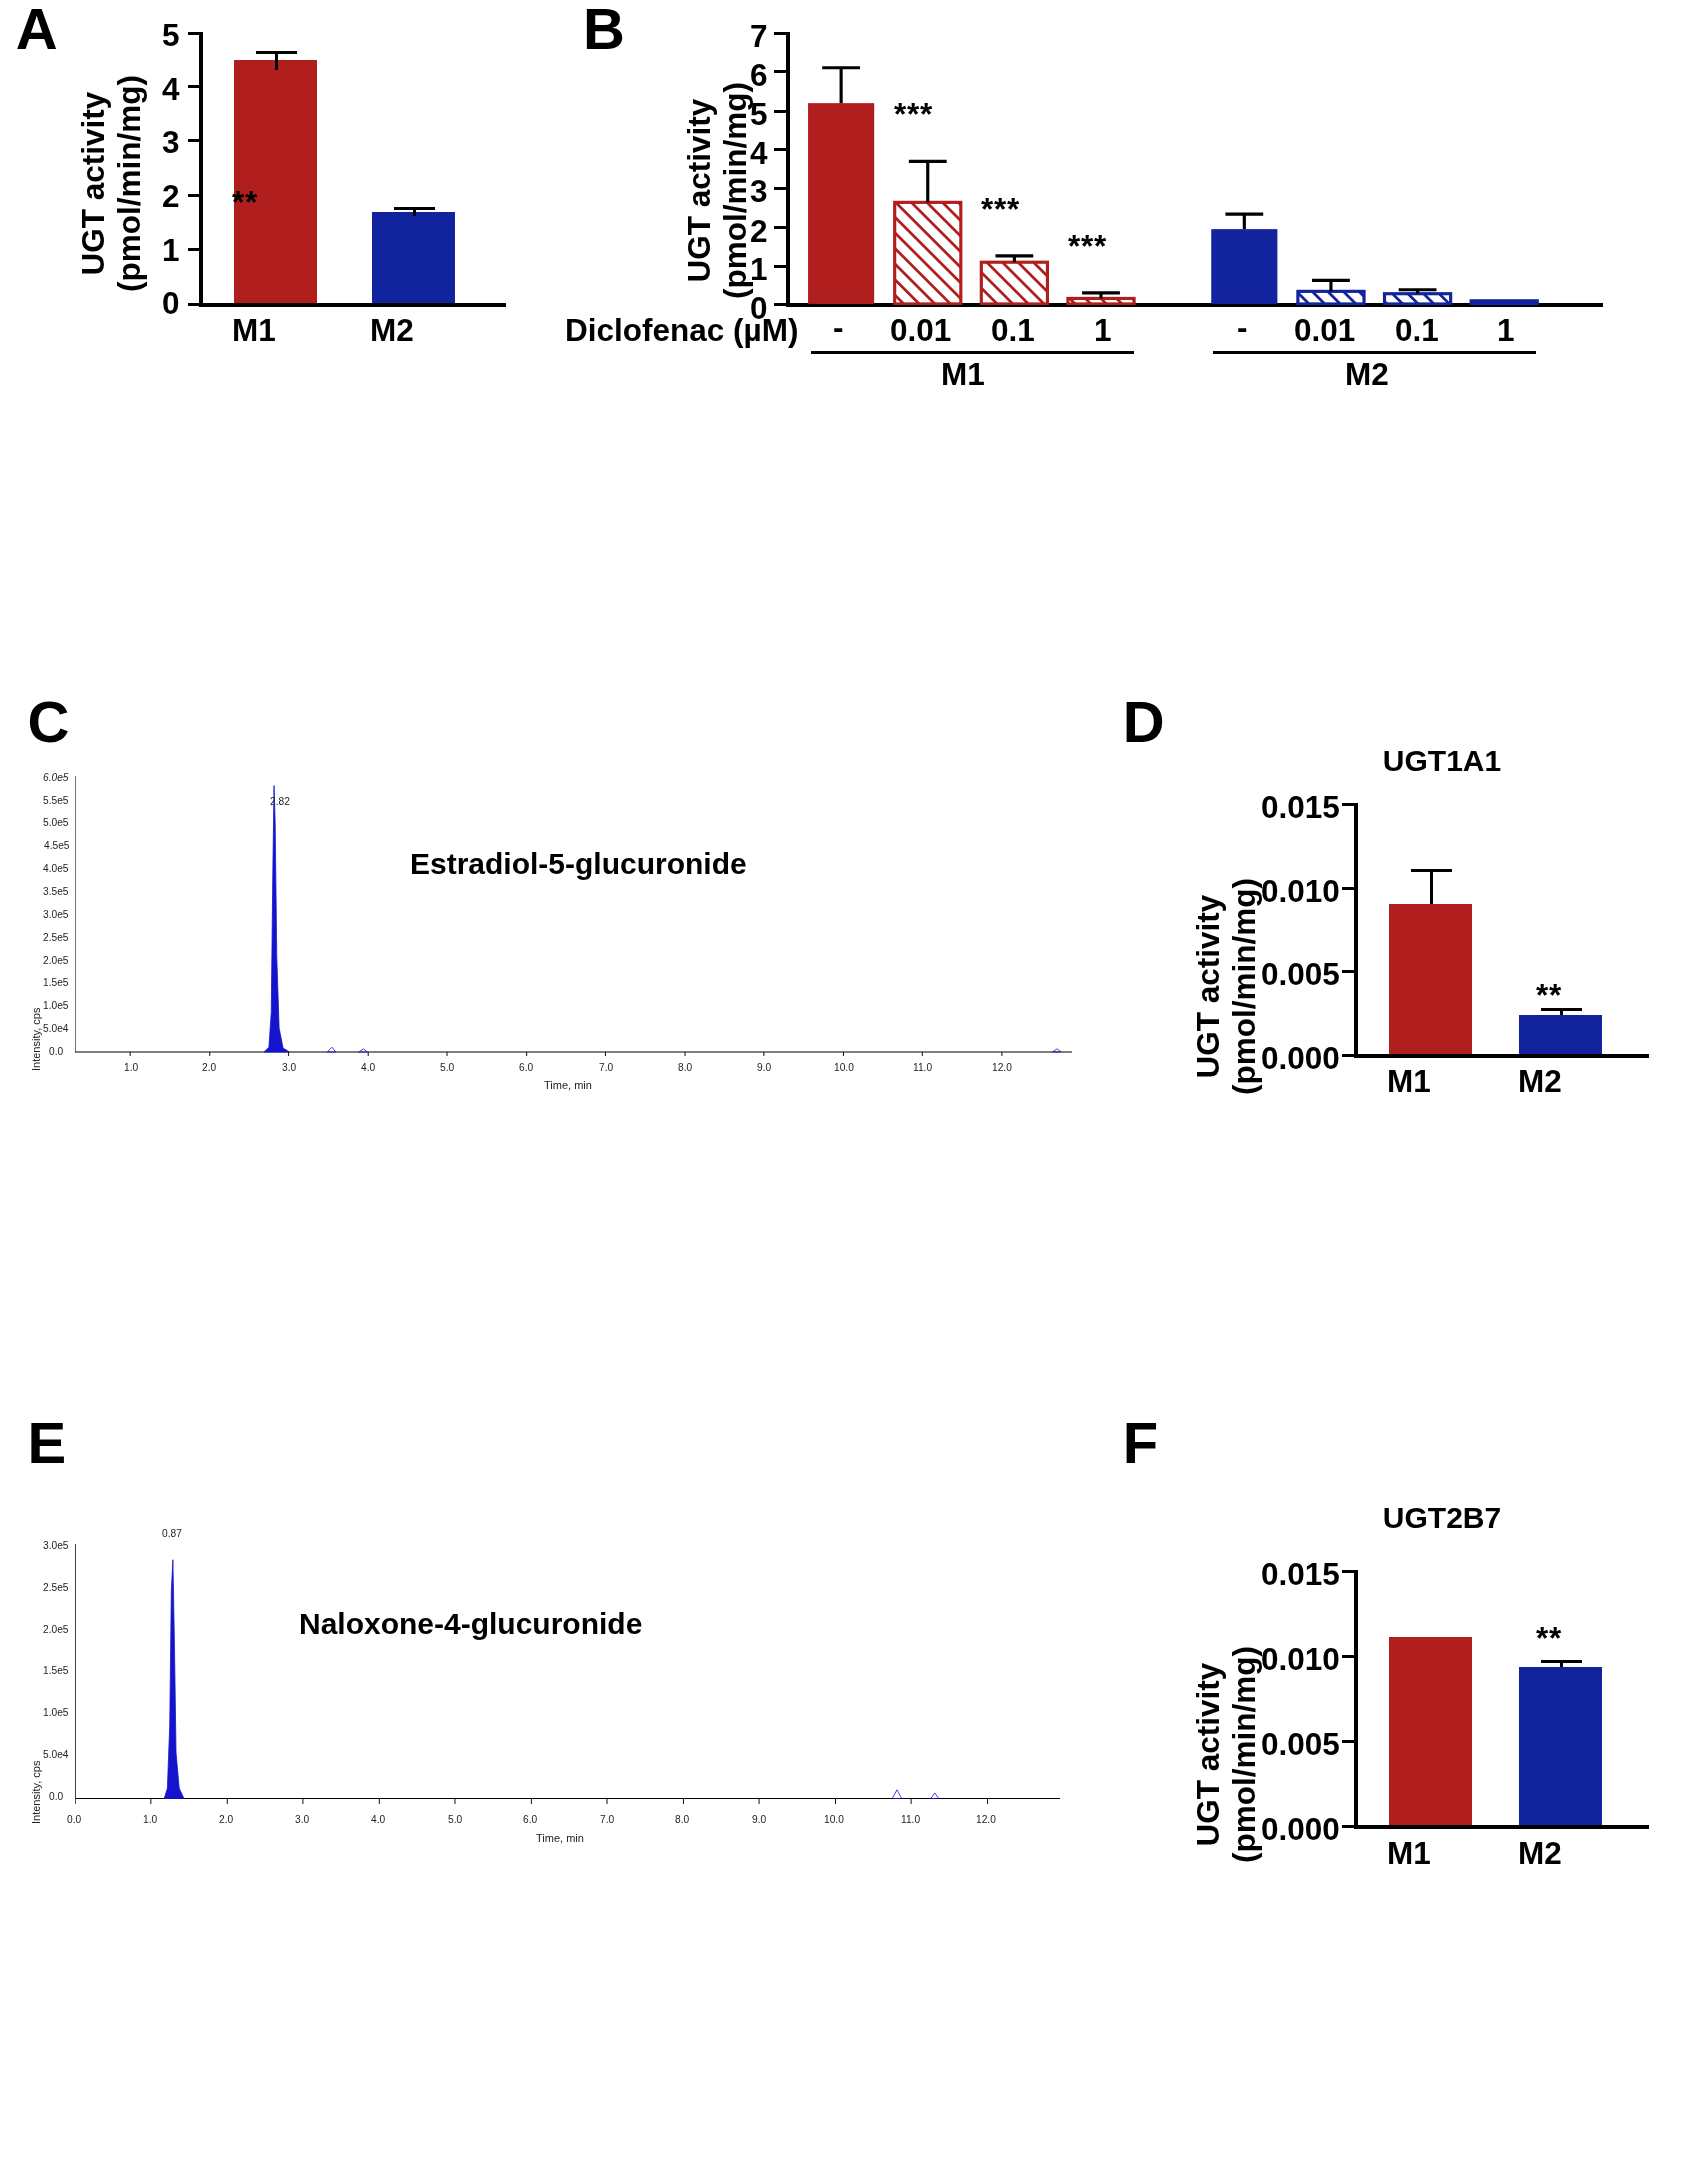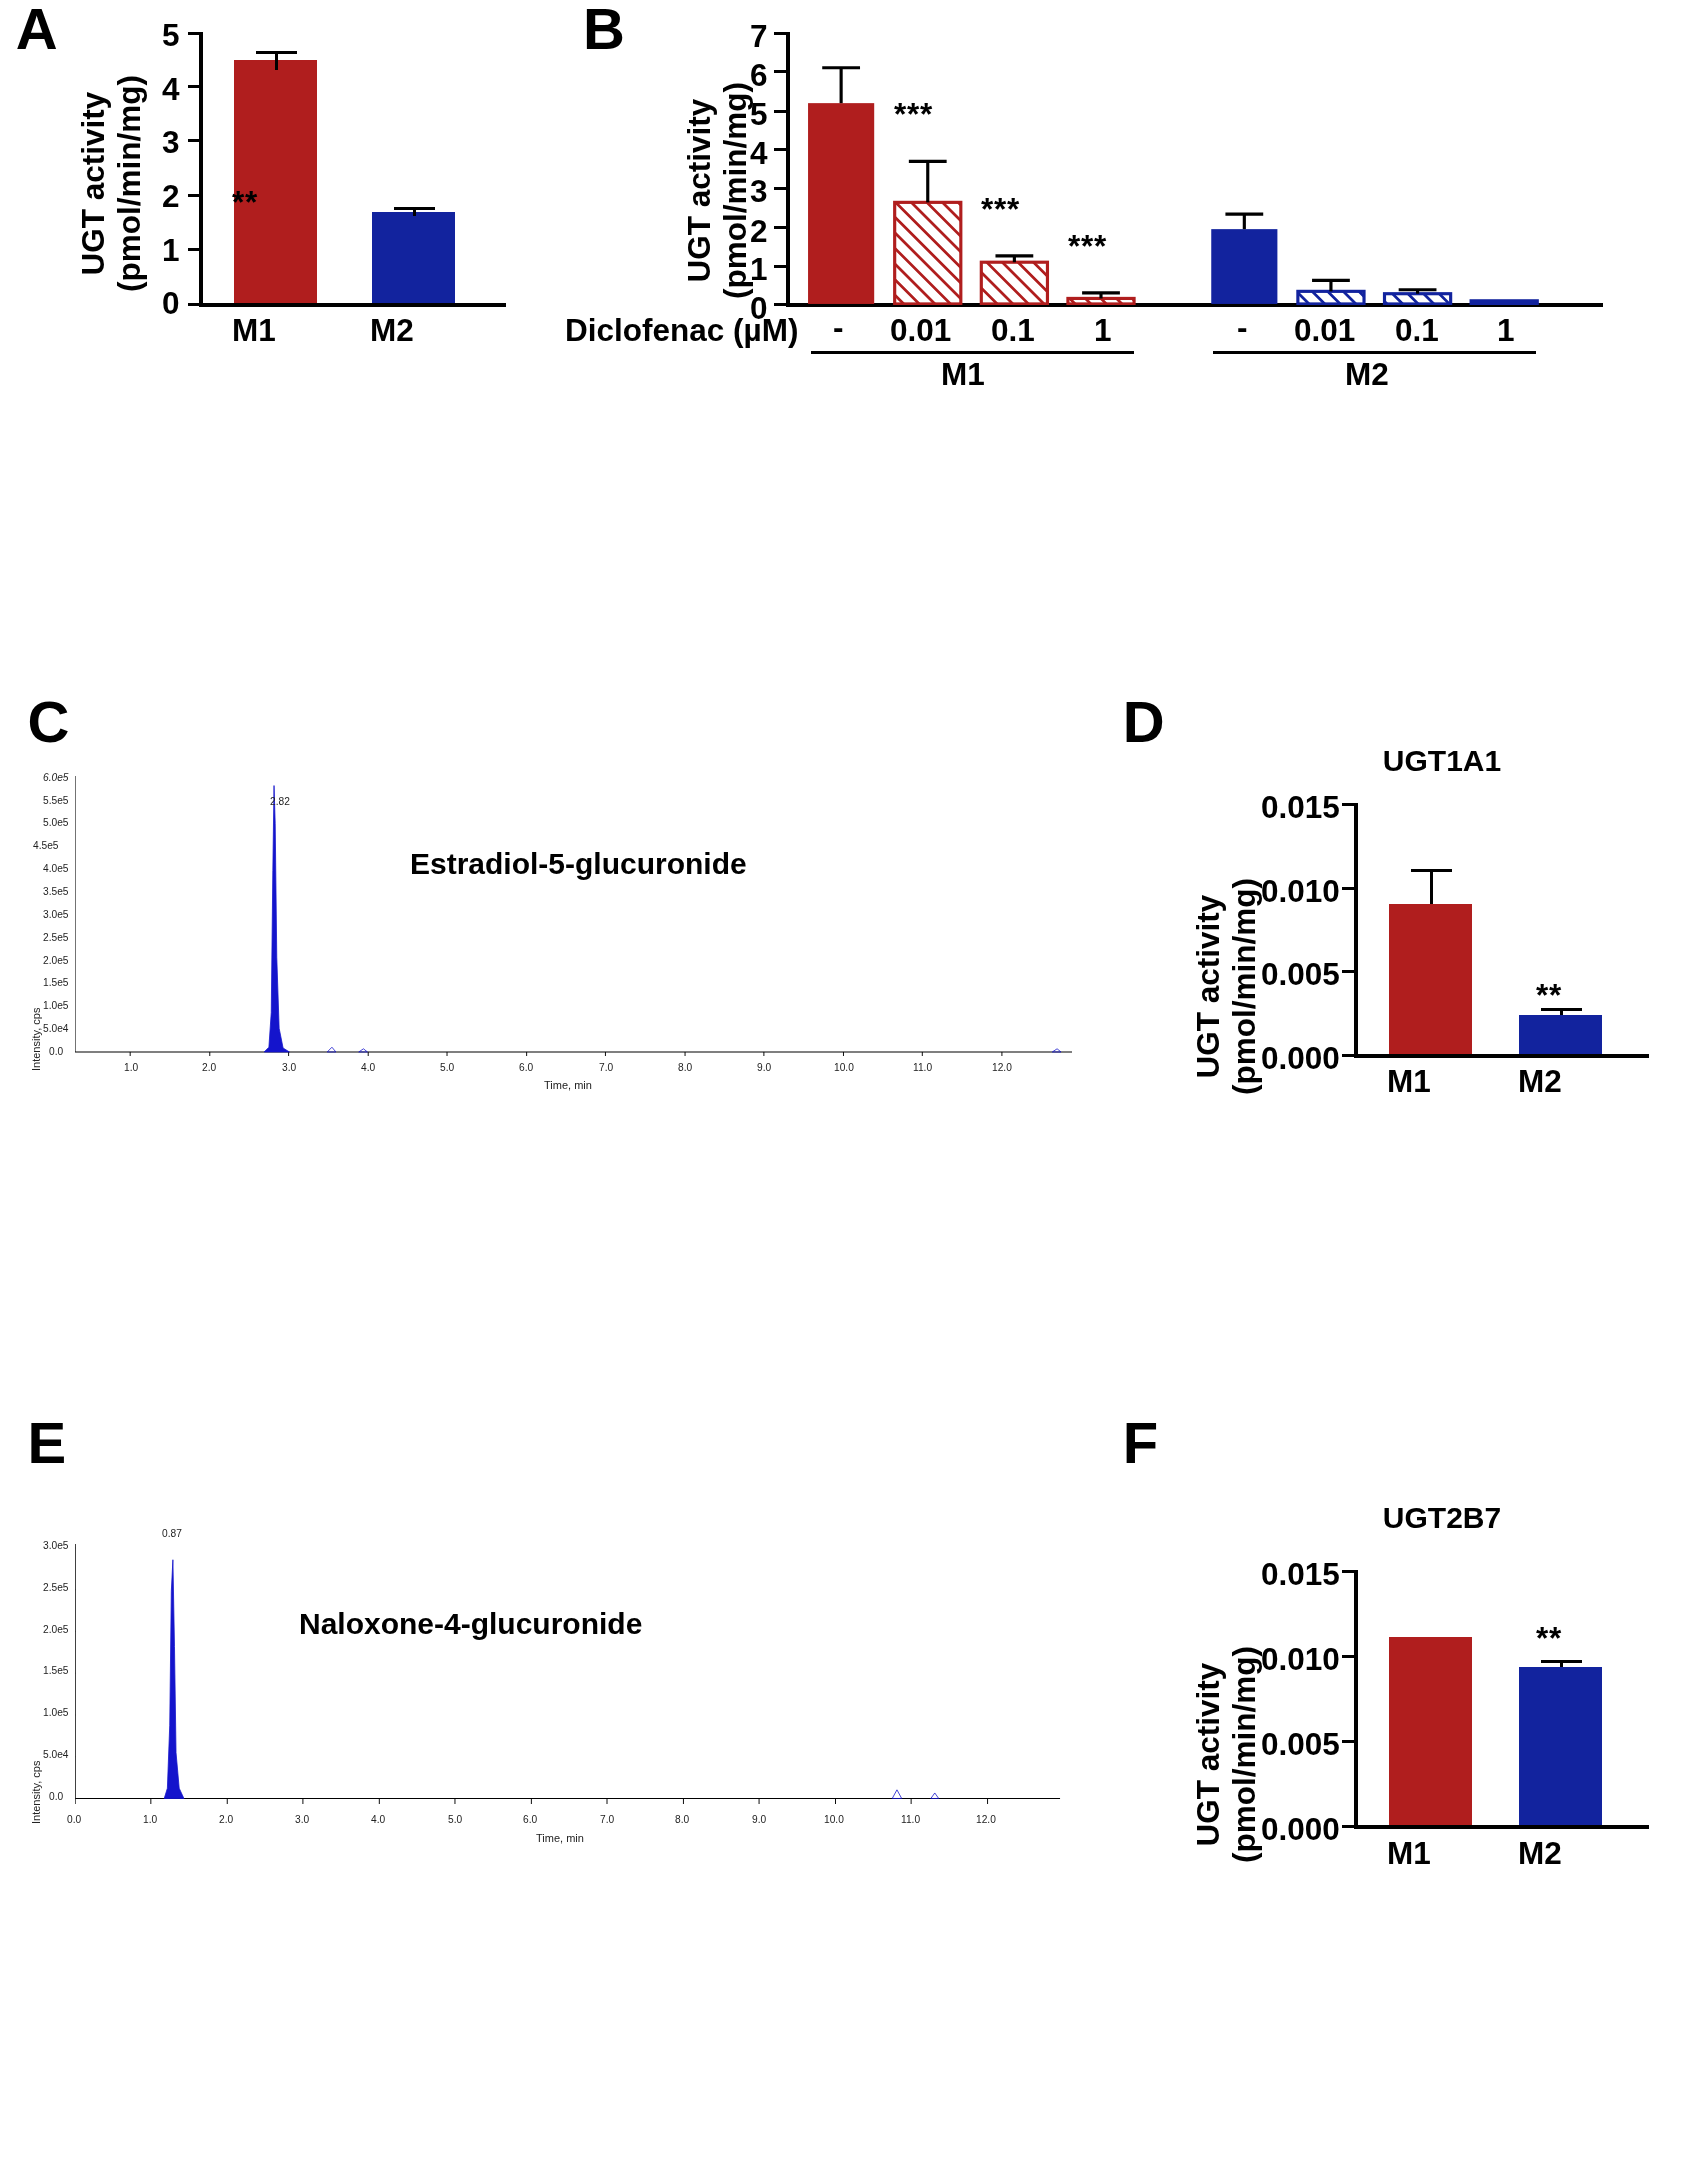--- a/index.html
+++ b/index.html
@@ -163,21 +163,21 @@
 </div>
 
 <div class="panel" id="panelC" style="left:0px;top:693px;width:1103px;height:504px;">
   <div class="panel-letter" style="position:absolute;left:27.6px;top:0px;">C</div>
 
   <div class="vert-title smaller-axis-title" style="position:absolute;left:30px;top:378px;transform:rotate(-90deg);transform-origin:left top;">Intensity, cps</div>
 
   <div class="small-tick" style="position:absolute;left:43px;top:79px;font-style:italic;">6.0e5</div>
   <div class="small-tick" style="position:absolute;left:43px;top:102px;">5.5e5</div>
   <div class="small-tick" style="position:absolute;left:43px;top:124px;">5.0e5</div>
-  <div class="small-tick" style="position:absolute;left:33px;top:147px;">4.5e5</div>
+  <div class="small-tick" style="position:absolute;left:44px;top:147px;">4.5e5</div>
   <div class="small-tick" style="position:absolute;left:43px;top:170px;">4.0e5</div>
   <div class="small-tick" style="position:absolute;left:43px;top:193px;">3.5e5</div>
   <div class="small-tick" style="position:absolute;left:43px;top:216px;">3.0e5</div>
   <div class="small-tick" style="position:absolute;left:43px;top:239px;">2.5e5</div>
   <div class="small-tick" style="position:absolute;left:43px;top:262px;">2.0e5</div>
   <div class="small-tick" style="position:absolute;left:43px;top:284px;">1.5e5</div>
   <div class="small-tick" style="position:absolute;left:43px;top:307px;">1.0e5</div>
   <div class="small-tick" style="position:absolute;left:43px;top:330px;">5.0e4</div>
   <div class="small-tick" style="position:absolute;left:49px;top:353px;">0.0</div>
 

